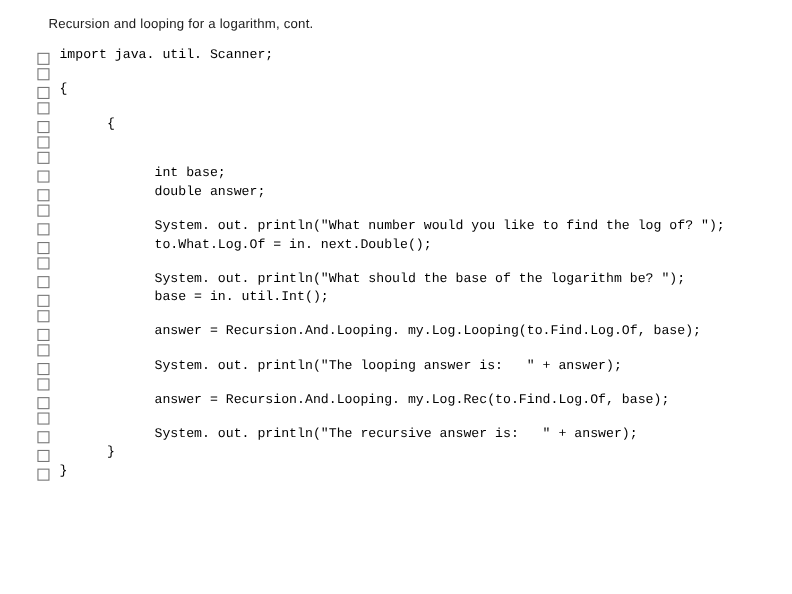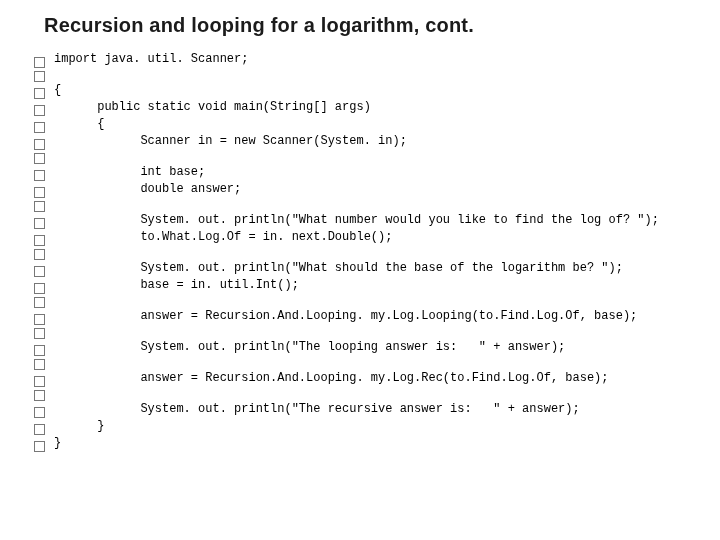--- a/index.html
+++ b/index.html
@@ -11,22 +11,22 @@
     font-family: Arial, Helvetica, sans-serif;
     overflow: hidden;
   }
   .slide {
     width: 720px;
     height: 540px;
     box-sizing: border-box;
     padding: 14px 20px 20px 34px;
   }
   .title {
-    font-size: 20px;
-    font-weight: bold;
+    font-size: 12px;
+    font-weight: normal;
     color: #1b1b1b;
     letter-spacing: 0.2px;
     margin: 0 0 14px 10px;
   }
   .code-block {
     font-family: "Courier New", Courier, monospace;
     font-size: 12px;
     line-height: 17px;
     color: #000;
   }
@@ -59,29 +59,27 @@
       <div class="code-line">
         <span class="bullet"></span>
         <span class="code-text"></span>
       </div>
       <div class="code-line">
         <span class="bullet"></span>
         <span class="code-text">{</span>
       </div>
       <div class="code-line">
         <span class="bullet"></span>
-        <span class="code-text">      public static void main(String[] args)</span>
       </div>
       <div class="code-line">
         <span class="bullet"></span>
         <span class="code-text">      {</span>
       </div>
       <div class="code-line">
         <span class="bullet"></span>
-        <span class="code-text">            Scanner in = new Scanner(System. in);</span>
       </div>
       <div class="code-line">
         <span class="bullet"></span>
         <span class="code-text"></span>
       </div>
       <div class="code-line">
         <span class="bullet"></span>
         <span class="code-text">            int base;</span>
       </div>
       <div class="code-line">

